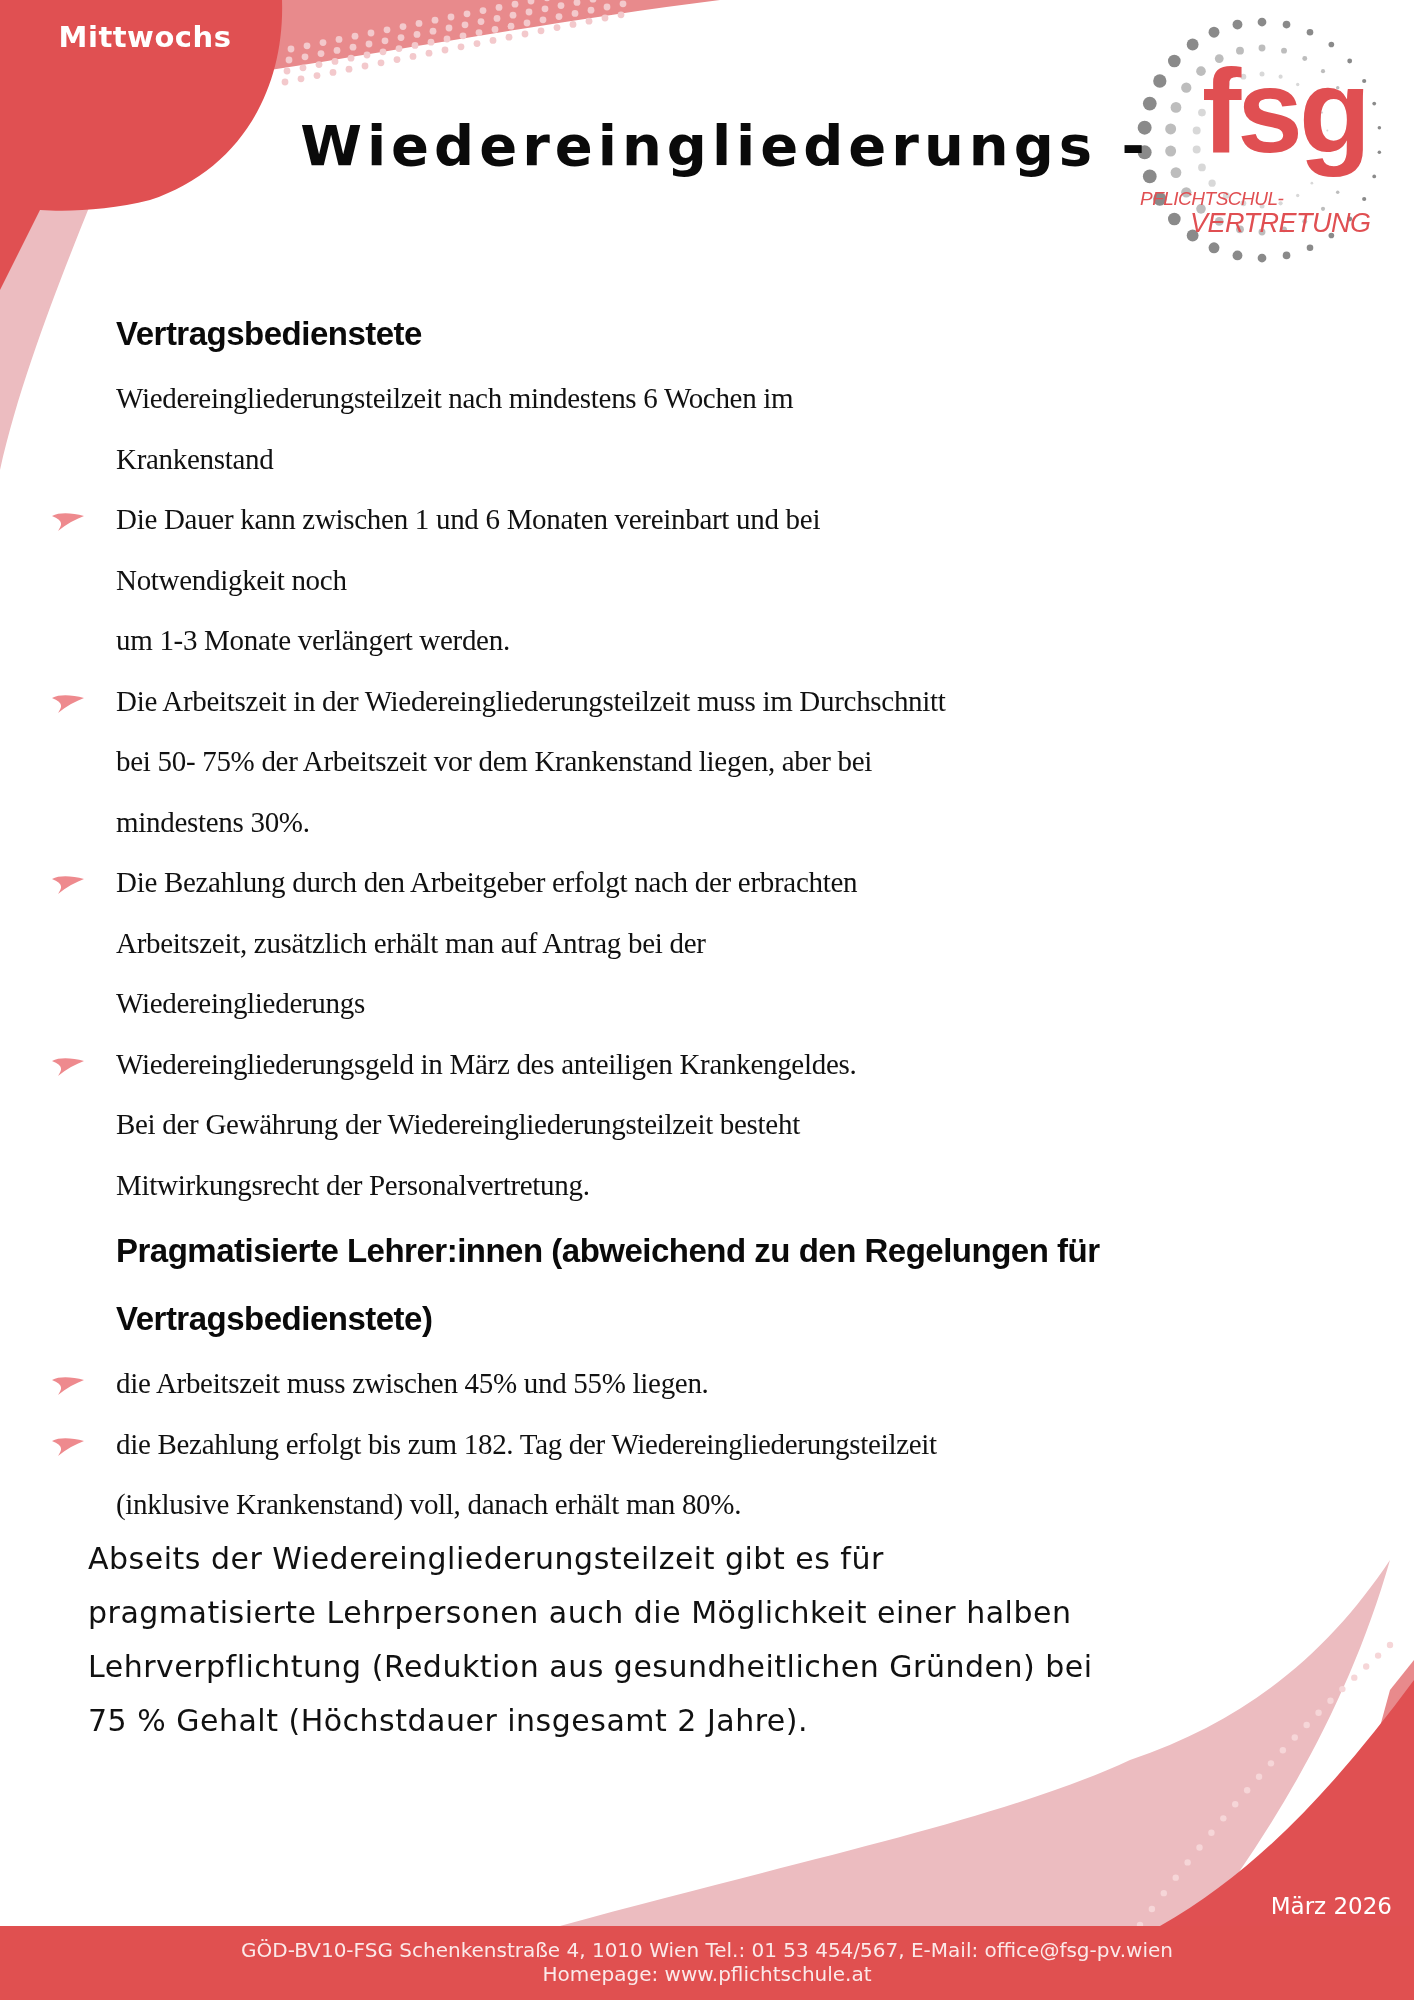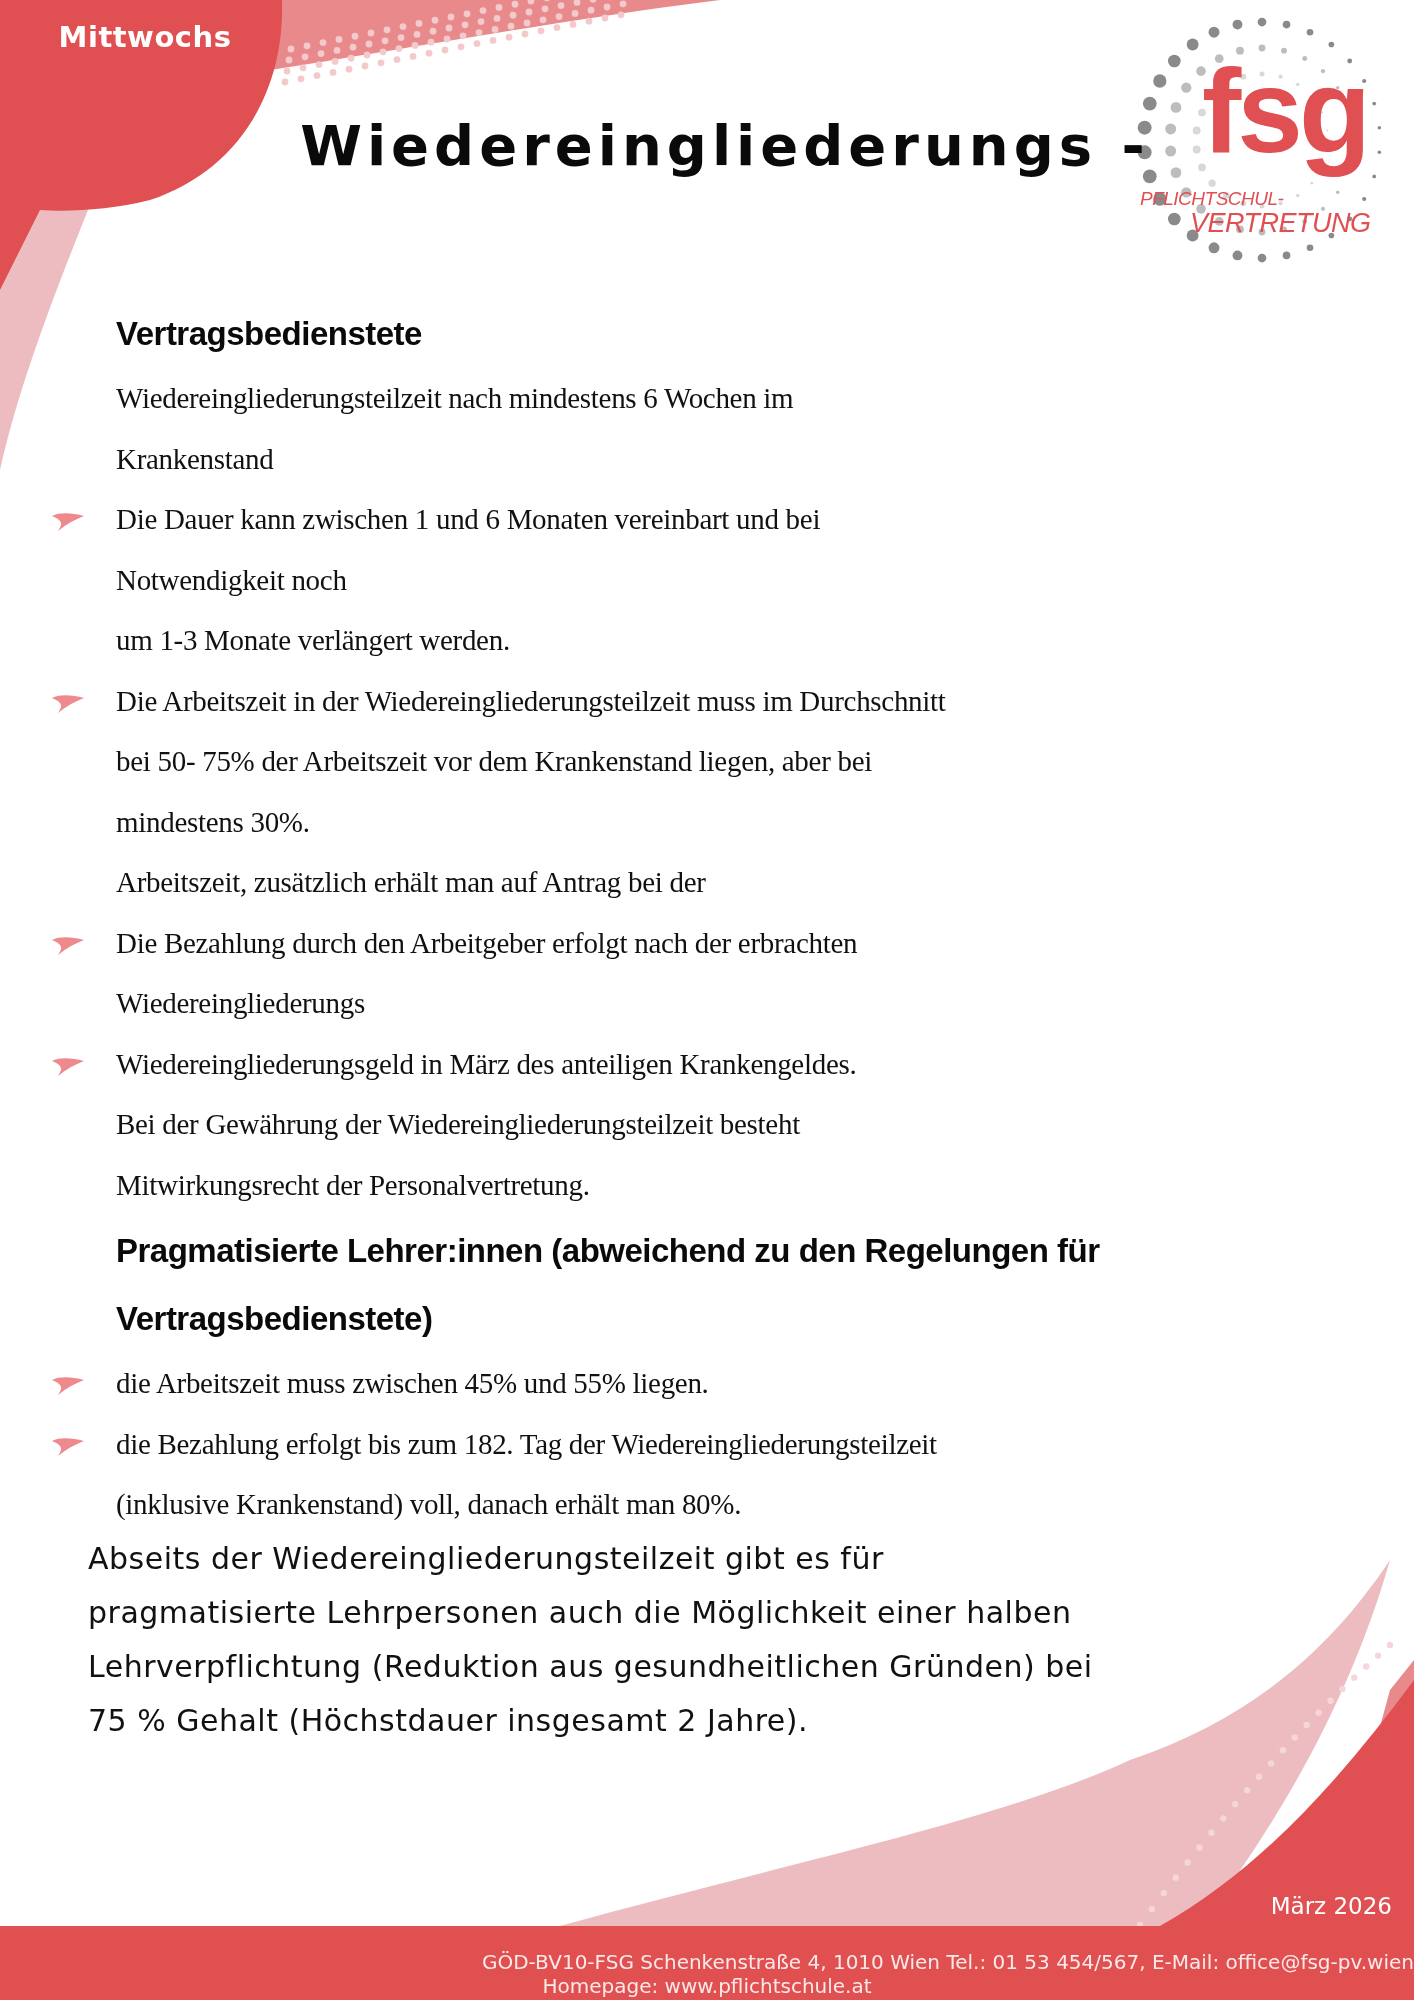--- a/index.html
+++ b/index.html
@@ -65,21 +65,21 @@
 
     .date {
       position: absolute; right: 22px; top: 1893px;
       font-family: "DejaVu Sans", sans-serif; font-size: 23px; color: #fff;
     }
     .footer {
       position: absolute; left: 0; top: 1926px; width: 1414px; height: 74px; background: #e05050;
       color: #fbe9e9; text-align: center;
       font-family: "DejaVu Sans", sans-serif; font-size: 20px; line-height: 24px;
     }
-    .footer .f1 { padding-top: 24px; text-align: right; }
+    .footer .f1 { padding-top: 12px; }
   </style>
 </head>
 <body>
 
 <svg class="deco" viewBox="0 0 1414 2000">
 
   <path d="M0,210 L0,470 C20,380 60,280 90,205 L150,180 L60,170 Z" fill="#ecbcc0"></path>
 
   <path d="M240,0 L720,0 C560,20 400,50 270,70 Z" fill="#e88a8c"></path>
 
@@ -301,24 +301,24 @@
       <div class="line"><svg class="bullet" viewBox="0 0 36 24">
           <path d="M2,7 C10,3 22,4 34,7 C26,10 16,15 8,22 C12,16 14,12 2,7 Z" fill="#ee8a8e"></path>
         </svg><span>Die Dauer kann zwischen 1 und 6 Monaten vereinbart und bei</span></div>
       <div class="line"><span>Notwendigkeit noch</span></div>
       <div class="line"><span>um 1-3 Monate verlängert werden.</span></div>
       <div class="line"><svg class="bullet" viewBox="0 0 36 24">
           <path d="M2,7 C10,3 22,4 34,7 C26,10 16,15 8,22 C12,16 14,12 2,7 Z" fill="#ee8a8e"></path>
         </svg><span>Die Arbeitszeit in der Wiedereingliederungsteilzeit muss im Durchschnitt</span></div>
       <div class="line"><span>bei 50-  75% der Arbeitszeit vor dem Krankenstand liegen, aber bei</span></div>
       <div class="line"><span>mindestens 30%.</span></div>
+      <div class="line"><svg class="bullet" viewBox="0 0 36 24">
+          <path d="M2,7 C10,3 22,4 34,7 C26,10 16,15 8,22 C12,16 14,12 2,7 Z" fill="#ee8a8e"></path>
+        </svg><span>Die Bezahlung durch den Arbeitgeber erfolgt nach der erbrachten</span></div>
       <div class="line"><span>Arbeitszeit, zusätzlich erhält man auf Antrag bei der</span></div>
-      <div class="line"><svg class="bullet" viewBox="0 0 36 24">
-          <path d="M2,7 C10,3 22,4 34,7 C26,10 16,15 8,22 C12,16 14,12 2,7 Z" fill="#ee8a8e"></path>
-        </svg><span>Die Bezahlung durch den Arbeitgeber erfolgt nach der erbrachten</span></div>
       <div class="line"><span>Wiedereingliederungs</span></div>
       <div class="line"><svg class="bullet" viewBox="0 0 36 24">
           <path d="M2,7 C10,3 22,4 34,7 C26,10 16,15 8,22 C12,16 14,12 2,7 Z" fill="#ee8a8e"></path>
         </svg><span>Wiedereingliederungsgeld in März des anteiligen Krankengeldes.</span></div>
       <div class="line"><span>Bei der Gewährung der Wiedereingliederungsteilzeit besteht</span></div>
       <div class="line"><span>Mitwirkungsrecht der Personalvertretung.</span></div>
     </div>
   <div class="h2" style="margin-top:2px;">Pragmatisierte Lehrer:innen (abweichend zu den Regelungen für</div>
   <div class="h2">Vertragsbedienstete)</div>
   <div id="s2lines">

